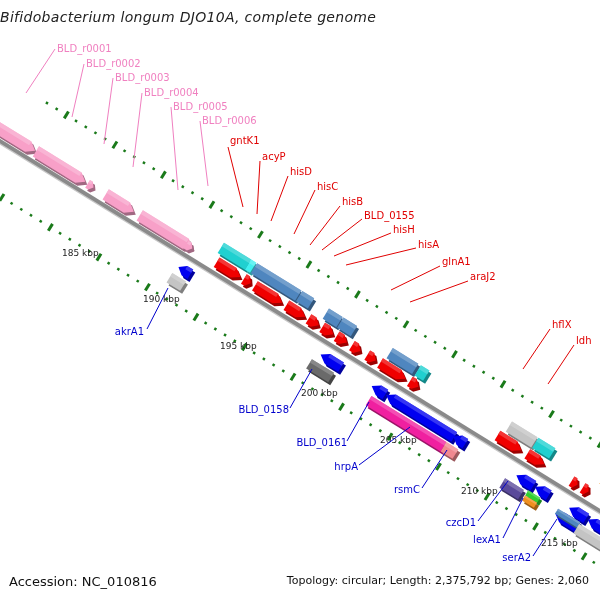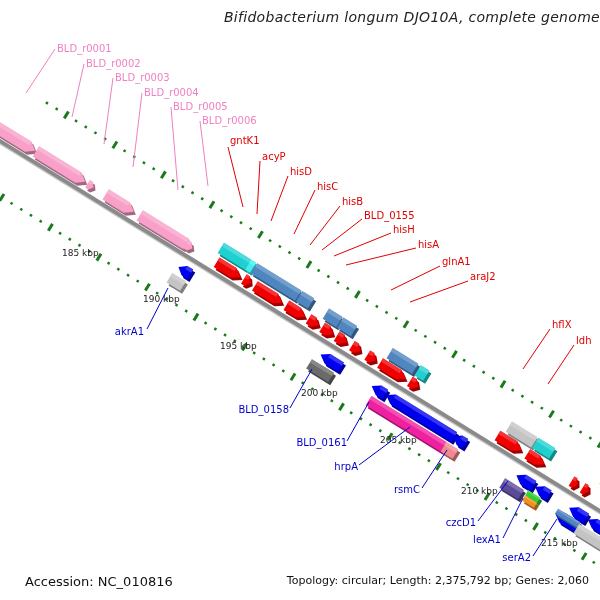--- a/index.html
+++ b/index.html
@@ -1,18 +1,18 @@
 <!DOCTYPE html>
 <html><head>
 <meta charset="utf-8">
 <style>
   html, body { margin: 0; padding: 0; background: #ffffff; }
   body { width: 600px; height: 600px; position: relative; overflow: hidden; font-family: "DejaVu Sans", "Liberation Sans", sans-serif; }
-  #title { position: absolute; top: 9px; left: 0; width: 600px; text-align: right; font-size: 14px; font-style: italic; color: #222; letter-spacing: 0.3px; }
-  #accession { position: absolute; left: 9px; top: 574px; font-size: 13px; color: #111; margin-left: 16px; }
+  #title { position: absolute; top: 9px; left: 0; width: 600px; text-align: left; font-size: 14px; font-style: italic; color: #222; letter-spacing: 0.3px; }
+  #accession { position: absolute; left: 9px; top: 574px; font-size: 13px; color: #111; }
   #summary { position: absolute; right: 11px; top: 574px; font-size: 11px; color: #111; }
   svg#map { position: absolute; left: 0; top: 0; }
   .lbl { font-family: "DejaVu Sans", sans-serif; font-size: 10px; }
   .tick-lbl { font-family: "DejaVu Sans", sans-serif; font-size: 9px; fill: #222; }
 </style>
 </head>
 <body>
 
 <div id="title">Bifidobacterium longum DJO10A, complete genome</div>
 

